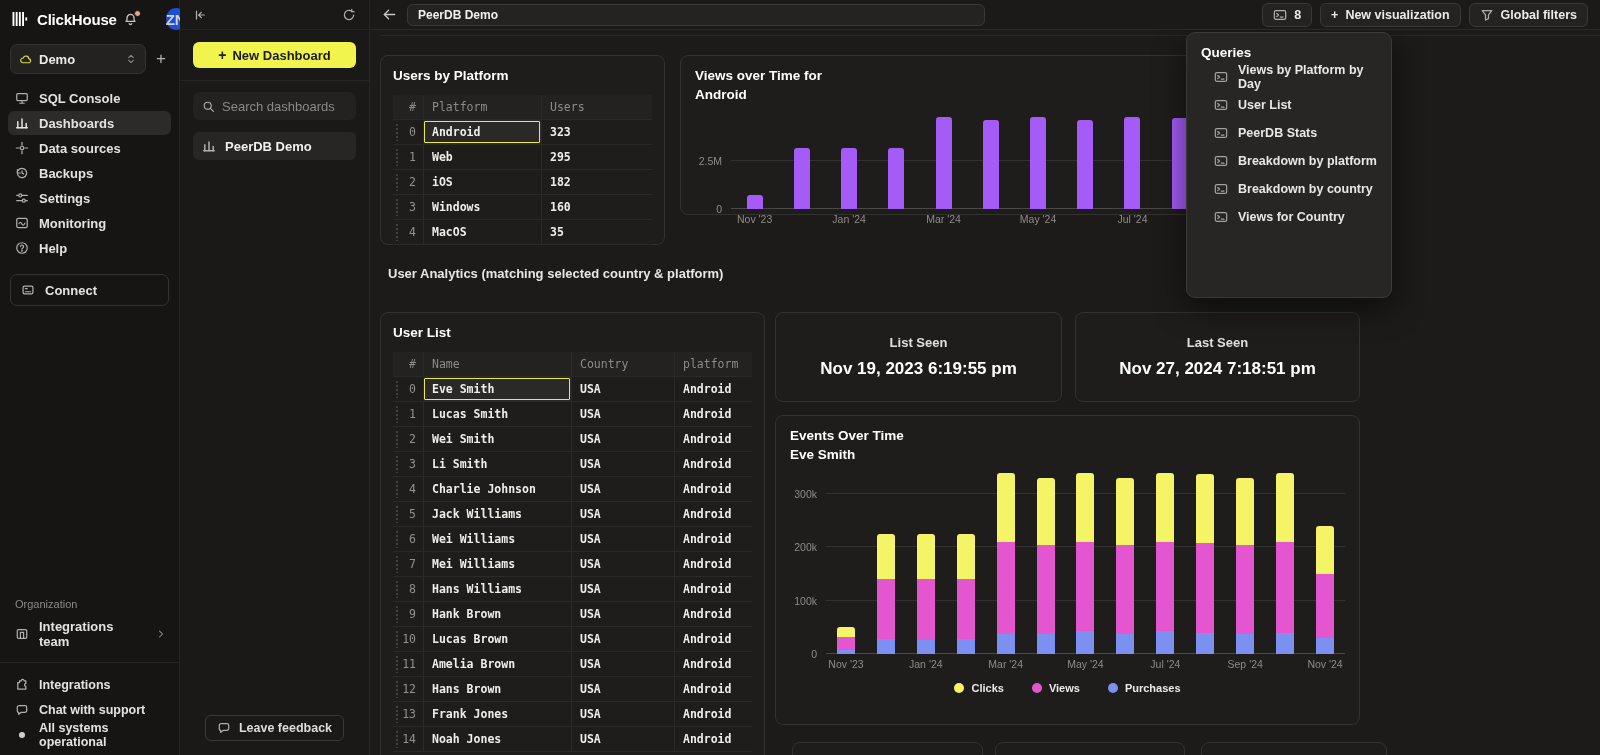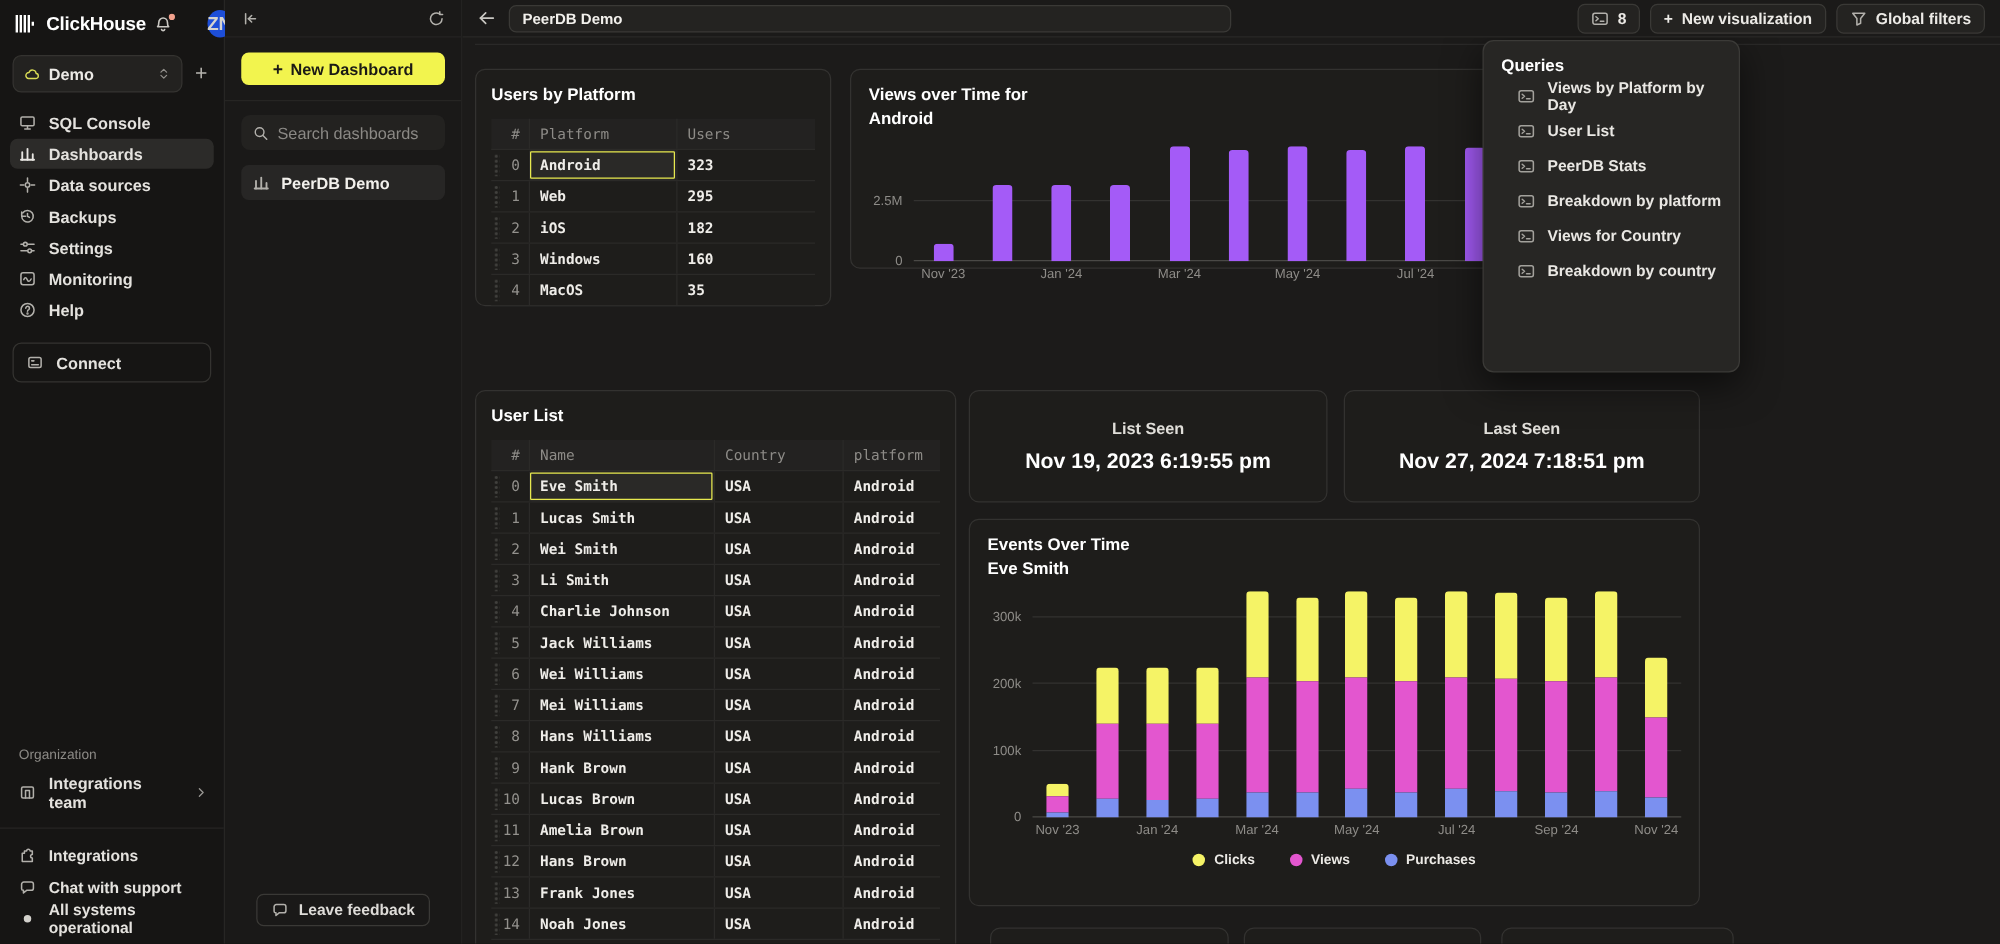--- a/index.html
+++ b/index.html
@@ -479,20 +479,21 @@
             <div class="x-tick"></div>
             <div class="x-tick">Jul '24</div>
             <div class="x-tick"></div>
             <div class="x-tick">Sep '24</div>
             <div class="x-tick"></div>
             <div class="x-tick">Nov '24</div>
           </div>
         </div>
     </section>
 
+    <div class="analytics-note">User Analytics (matching selected country &amp; platform)</div>
 
     <section class="panel" id="p-userlist">
       <div class="panel-title">User List</div>
       <div class="qtable" id="userlist-table">
           <div class="t-row t-head">
             <div class="t-cell t-num" style="width: 30px;">#</div>
             <div class="t-cell" style="width: 148px;">Name</div>
             <div class="t-cell" style="width: 103px;">Country</div>
             <div class="t-cell" style="flex: 1 1 0%;">platform</div>
           </div>
@@ -790,28 +791,28 @@
             <span>Breakdown by platform</span>
           </div>
           <div class="q-item">
             <span class="ic">
               <svg width="14" height="14" viewBox="0 0 16 16" fill="none" stroke="currentColor" stroke-width="1.4" stroke-linecap="round" stroke-linejoin="round">
                 <rect x="1.5" y="3" width="13" height="10" rx="1.8"></rect>
                 <path d="M4.3 6.2 6.4 8l-2.1 1.8"></path>
                 <path d="M8.3 10.3h3.2"></path>
               </svg>
             </span>
-            <span>Views for Country</span>
+            <span>Breakdown by country</span>
           </div>
           <div class="q-item">
             <span class="ic">
               <svg width="14" height="14" viewBox="0 0 16 16" fill="none" stroke="currentColor" stroke-width="1.4" stroke-linecap="round" stroke-linejoin="round">
                 <rect x="1.5" y="3" width="13" height="10" rx="1.8"></rect>
                 <path d="M4.3 6.2 6.4 8l-2.1 1.8"></path>
                 <path d="M8.3 10.3h3.2"></path>
               </svg>
             </span>
-            <span>Breakdown by country</span>
+            <span>Views for Country</span>
           </div>
         </div>
     </div>
   </div>
 </main>
 
 </body></html>

